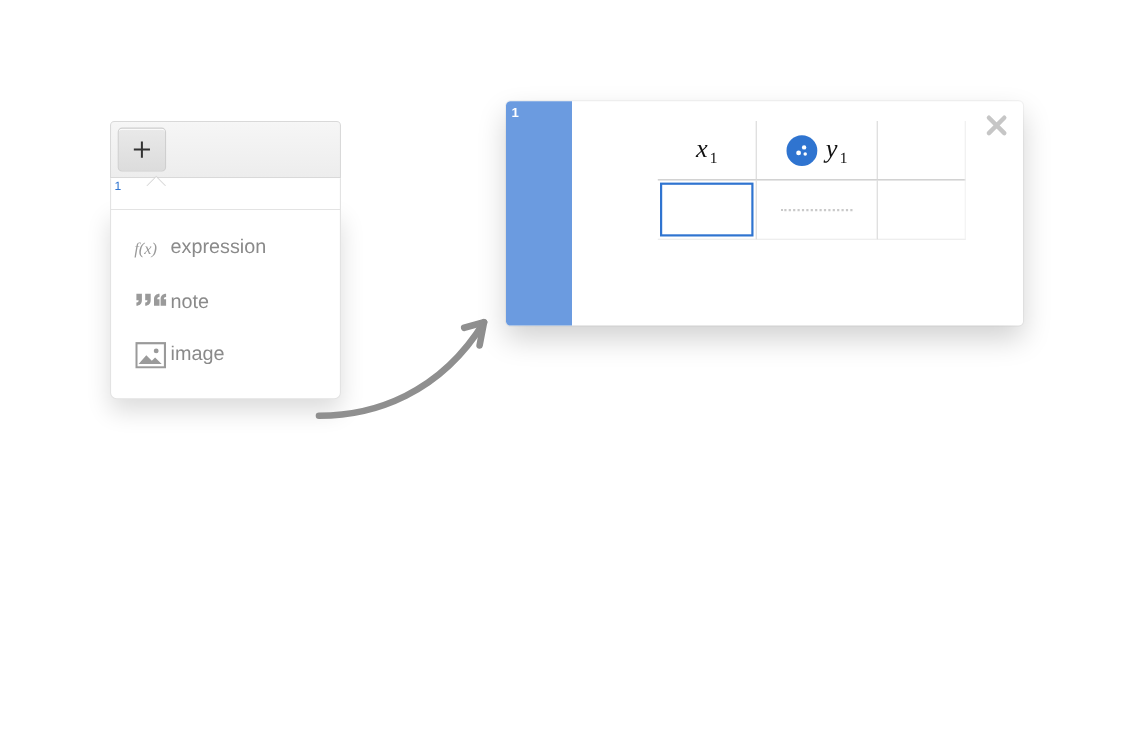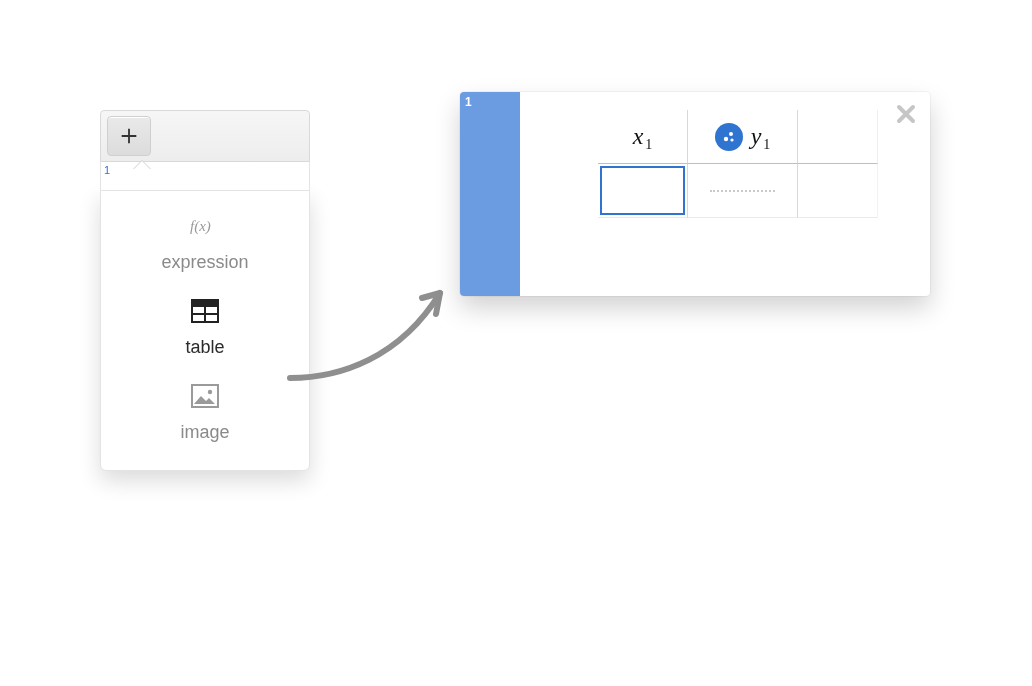--- a/index.html
+++ b/index.html
@@ -69,27 +69,24 @@
 
   .menu {
     background: #fff;
     border: 1px solid #e3e3e3;
     border-radius: 0 0 6px 6px;
     box-shadow: 0 10px 22px rgba(0,0,0,.14);
     padding: 10px 0 14px;
   }
   .menu-item {
     display: flex;
-    align-items: center;
-    gap: 14px;
     padding: 13px 18px;
     cursor: pointer;
     font-size: 18px;
     color: #8a8a8a;
-    flex-direction: column;
   }
   .menu-item.active { color: #2b2b2b; }
   .menu-icon {
     width: 36px;
     display: flex;
     justify-content: center;
   }
 
   
   .arrow {
@@ -216,32 +213,32 @@
   <div class="menu">
     <div class="menu-item">
       <span class="menu-icon">
         <svg width="30" height="24" viewBox="0 0 40 24">
             <text x="0" y="19" font-family="Times New Roman, serif" font-style="italic" font-size="20" fill="#9a9a9a">f(x)</text>
           </svg>
       </span>
       <span>expression</span>
     </div>
 
-
-    <div class="menu-item active">
+    <div class="menu-item">
       <span class="menu-icon">
-        <svg width="28" height="24" viewBox="0 0 28 24">
-          <rect x="1" y="1" width="26" height="22" fill="none" stroke="#222" stroke-width="2"></rect>
-          <rect x="1" y="1" width="26" height="7" fill="#222"></rect>
-          <line x1="1" y1="15" x2="27" y2="15" stroke="#222" stroke-width="2"></line>
-          <line x1="14" y1="8" x2="14" y2="23" stroke="#222" stroke-width="2"></line>
+        <svg width="30" height="20" viewBox="0 0 30 20">
+          <path d="M2 3h5v6c0 3-2 5-5 5v-3c2 0 2-1 2-2H2z" fill="#9a9a9a"></path>
+          <path d="M10 3h5v6c0 3-2 5-5 5v-3c2 0 2-1 2-2h-2z" fill="#9a9a9a"></path>
+          <path d="M23 14h-5V8c0-3 2-5 5-5v3c-2 0-2 1-2 2h2z" fill="#9a9a9a"></path>
+          <path d="M31 14h-5V8c0-3 2-5 5-5v3c-2 0-2 1-2 2h2z" fill="#9a9a9a" transform="translate(-2,0)"></path>
         </svg>
       </span>
-      <span>table</span>
-    </div>
+      <span>note</span>
+    </div>
+
 
 
     <div class="menu-item">
       <span class="menu-icon">
         <svg width="28" height="24" viewBox="0 0 28 24">
           <rect x="1" y="1" width="26" height="22" fill="none" stroke="#9a9a9a" stroke-width="2"></rect>
           <circle cx="19" cy="8" r="2.2" fill="#9a9a9a"></circle>
           <path d="M3 20l7-8 5 5 3-3 6 6z" fill="#9a9a9a"></path>
         </svg>
       </span>

